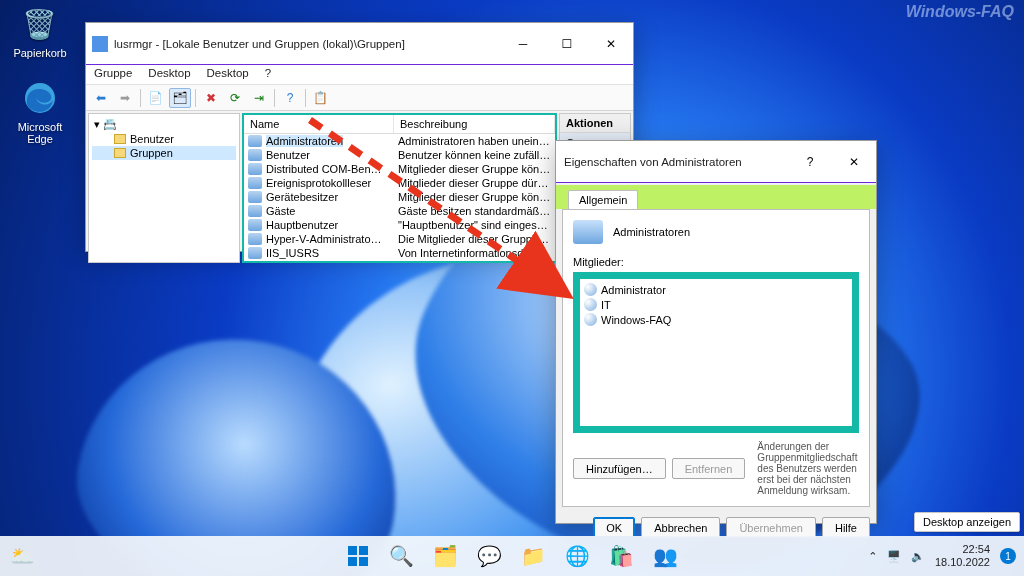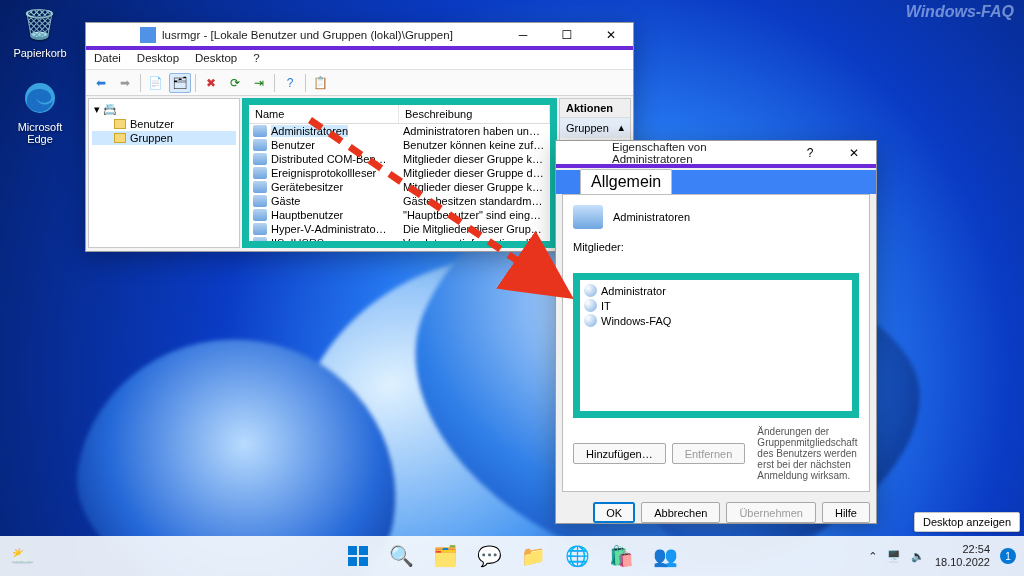--- a/index.html
+++ b/index.html
@@ -17,61 +17,61 @@
   }
   
   .desktop-icon { position:absolute; width:72px; text-align:center; color:#fff; font-size:11px; text-shadow:0 1px 2px rgba(0,0,0,.6);}
   .desktop-icon .ico { width:40px; height:40px; margin:0 auto 3px; display:flex; align-items:center; justify-content:center; font-size:28px;}
   
   .watermark { position:absolute; top:3px; right:10px; color:#c7dbff; font-size:16px; font-style:italic; opacity:.55; font-weight:600;}
   .desktop-tip { position:absolute; right:4px; bottom:44px; background:#fff; border:1px solid #c6c6c6; padding:3px 8px; font-size:11px; border-radius:2px; box-shadow:0 1px 3px rgba(0,0,0,.2);}
   
   .win { position:absolute; background:#f3f3f3; border:1px solid #9a9a9a; box-shadow:0 6px 24px rgba(0,0,0,.3);}
   .mmc { left:85px; top:22px; width:549px; height:230px;}
-  .titlebar { height:27px; background:#ffffff; display:flex; align-items:center; border-bottom:4px solid #6d28d9;padding-left:48px;}
+  .titlebar { height:42px; background:#ffffff; display:flex; align-items:center; border-bottom:1px solid #6d28d9;}
   .titlebar .ticon { width:16px; height:16px; margin:0 6px; background:#4f92e6;}
   .titlebar .ttext { flex:1; font-size:11.5px; color:#222;}
   .winbtns { display:flex;}
   .winbtn { width:44px; height:28px; display:flex; align-items:center; justify-content:center; font-size:12px;}
   .menubar { height:20px; background:#fff; display:flex; font-size:11.5px; color:#222; border-bottom:1px solid #e1e1e1;}
   .menubar span{ padding:2px 8px;}
   .toolbar { height:26px; background:#fafafa; display:flex; align-items:center; border-bottom:1px solid #d5d5d5; padding:0 4px; gap:2px;}
   .toolbar .tbtn{width:22px;height:20px;display:flex;align-items:center;justify-content:center;border:1px solid transparent;border-radius:2px;font-size:12px;}
   .toolbar .sep{width:1px;height:18px;background:#c9c9c9;margin:0 2px;}
   .mmc-body { display:flex; height:calc(100% - 74px);}
   .tree { width:152px; border:1px solid #c9c9c9; margin:2px; background:#fff; font-size:11px; padding:3px; overflow:hidden;}
   .tree-item{display:flex;align-items:center;gap:4px;padding:1px 2px;}
   .tree-item.sel{background:#cde8ff;}
   .tree-item .fold{width:12px;height:10px;background:#f6d77a;border:1px solid #c9a82b;}
-  .listpane { flex:1; border:7px solid #14b8a6; margin:2px 0 2px 0; background:#fff; display:flex; flex-direction:column; font-size:11px; overflow:hidden;}
+  .listpane { flex:1; border:2px solid #14b8a6; margin:2px 0 2px 0; background:#fff; display:flex; flex-direction:column; font-size:11px; overflow:hidden;}
   .listhdr { display:flex; background:#fff; border-bottom:1px solid #dcdcdc;}
   .listhdr div{padding:3px 6px; border-right:1px solid #e6e6e6;}
   .listhdr .c1{width:150px;} .listhdr .c2{flex:1;}
   .listrow { display:flex; align-items:center;}
   .listrow .c1{width:150px;display:flex;align-items:center;gap:4px;padding:1px 4px;}
   .listrow .c2{flex:1;padding:1px 4px;white-space:nowrap;overflow:hidden;text-overflow:ellipsis;}
   .listrow.sel .c1 span:last-child{background:#cde8ff;}
   .grp-ico{width:14px;height:12px;background:linear-gradient(#b7d3f0,#6ea6e0);border-radius:2px;display:inline-block;}
   .actions { width:72px; border:1px solid #c9c9c9; margin:2px; background:#f7f7f7; font-size:11px; overflow:hidden;}
   .actions .ahdr{background:#efefef;padding:3px 6px;font-weight:600;border-bottom:1px solid #dcdcdc;}
   .actions .aitem{padding:3px 6px;border-bottom:1px solid #eee;display:flex;justify-content:space-between;align-items:center;}
   .actions .aitem.shade{background:#e5edf8;}
   
   .dlg { left:555px; top:140px; width:322px; height:384px; background:#f0f0f0;}
   .dlg .titlebar{background:#fff;}
-  .dlg .tabstrip{height:24px;display:flex;align-items:flex-end;padding-left:24px;font-size:16px;background:#3b82f6;margin-top:2px;}
+  .dlg .tabstrip{height:24px;display:flex;align-items:flex-end;padding-left:12px;font-size:11px;background:#bef264;margin-top:2px;}
   .dlg .tab{padding:3px 10px;background:#fff;border:1px solid #bdbdbd;border-bottom:none;border-radius:2px 2px 0 0;}
   .dlg-body{border:1px solid #bdbdbd;margin:0 6px 6px;background:#fff;padding:10px;font-size:11px;height:298px;display:flex;flex-direction:column;}
   .dlg-title-row{display:flex;align-items:center;gap:10px;margin-bottom:12px;}
   .dlg-title-row .bigico{width:30px;height:24px;background:linear-gradient(#c7e0fb,#6ea6e0);border-radius:3px;}
   .dlg .field{display:flex;gap:8px;margin-bottom:10px;}
   .dlg .field .lbl{width:78px;}
   .dlg .field .val{flex:1;border:1px solid #bdbdbd;padding:2px 4px;height:32px;font-size:10.5px;}
   .members{flex:1;display:flex;flex-direction:column;}
-  .members .mlbl{margin-bottom:20px;}
+  .members .mlbl{margin-bottom:4px;}
   .members .mlist{flex:1;border:7px solid #14b8a6;background:#fff;padding:3px;}
   .members .mitem{display:flex;align-items:center;gap:4px;padding:1px;}
   .usr-ico{width:13px;height:13px;border-radius:50%;background:radial-gradient(circle at 30% 30%,#fff,#7dade0);}
   .dlg .btm{display:flex;align-items:center;gap:6px;margin-top:8px;}
   .dlg .note{font-size:10px;color:#555;flex:1;padding-left:6px;}
   .dlg .btnrow{display:flex;justify-content:flex-end;gap:6px;padding:4px 6px 6px;}
   button.win{position:static;width:auto;height:21px;font-size:11px;padding:0 12px;background:#f8f8f8;border:1px solid #a9a9a9;border-radius:2px;box-shadow:none;}
   button.win:disabled{color:#9b9b9b;}
   button.win.def{border:1px solid #0078d4;box-shadow:0 0 0 1px #0078d4 inset;}
   
@@ -116,21 +116,21 @@
   <div class="titlebar">
     <div class="ticon"></div>
     <div class="ttext">lusrmgr - [Lokale Benutzer und Gruppen (lokal)\Gruppen]</div>
     <div class="winbtns">
       <div class="winbtn">─</div>
       <div class="winbtn">☐</div>
       <div class="winbtn close">✕</div>
     </div>
   </div>
   <div class="menubar">
-    <span>Datei</span>
+    <span>Gruppe</span>
     <span>Desktop</span>
     <span>Desktop</span>
     <span>?</span>
   </div>
   <div class="toolbar">
     <div class="tbtn" style="color:#2b7cd3">⬅</div>
     <div class="tbtn" style="color:#9a9a9a">➡</div>
     <div class="sep"></div>
     <div class="tbtn">📄</div>
     <div class="tbtn" style="border:1px solid #8fb7e6;background:#dcebfb;">🗂</div>

